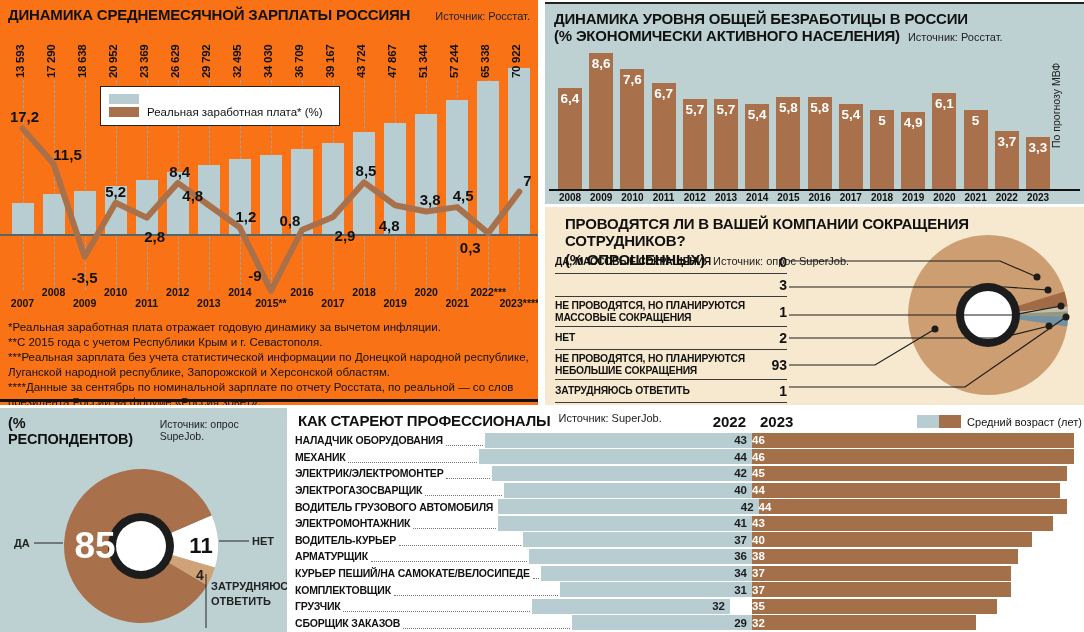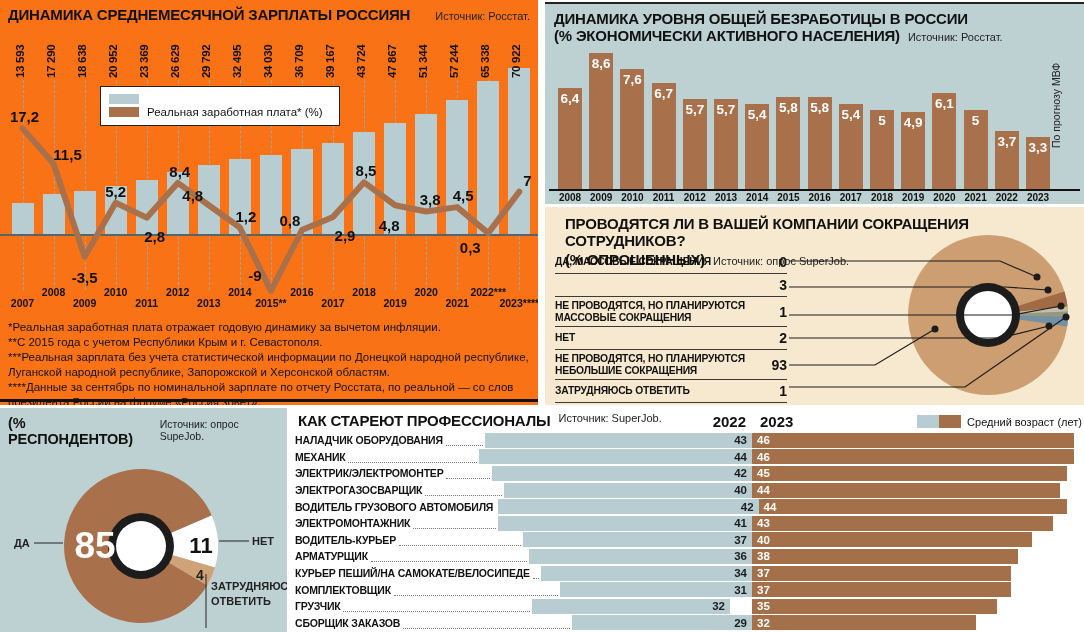--- a/index.html
+++ b/index.html
@@ -59,21 +59,21 @@
   #e-legend{position:absolute;right:2px;top:7px;display:flex;align-items:center;}
   #e-legend .sw{width:22px;height:13px;}
   #e-legend .lab{font-size:11px;margin-left:6px;}
   #e-rows{position:absolute;left:2px;top:24px;width:789px;}
   .erow{display:flex;align-items:center;height:16.6px;}
   .erow .el{font-size:10.5px;font-weight:bold;white-space:nowrap;letter-spacing:-0.2px;padding-right:3px;}
   .erow .lead{flex:1;height:11px;border-bottom:1.5px dotted #777;margin-right:2px;}
   .erow .b22{height:15px;background:#b7cdd1;display:flex;align-items:center;justify-content:flex-end;flex:none;}
   .erow .b22 span{font-size:11.5px;font-weight:bold;color:#1c1c1c;padding-right:5px;}
   .erow .b23{height:15px;background:#a3704a;display:flex;align-items:center;flex:none;}
-  .erow .b23 span{font-size:11.5px;font-weight:bold;color:#fff;padding-left:5px;}
+  .erow .b23 span{font-size:11.5px;font-weight:bold;color:#fff;}
 </style>
 </head>
 <body>
 
 <div class="panel" id="panelA">
   <div id="a-head">
     <span class="ttl">ДИНАМИКА СРЕДНЕМЕСЯЧНОЙ ЗАРПЛАТЫ РОССИЯН</span>
     <span class="src">Источник: Росстат.</span>
   </div>
   <div id="wages-plot">

